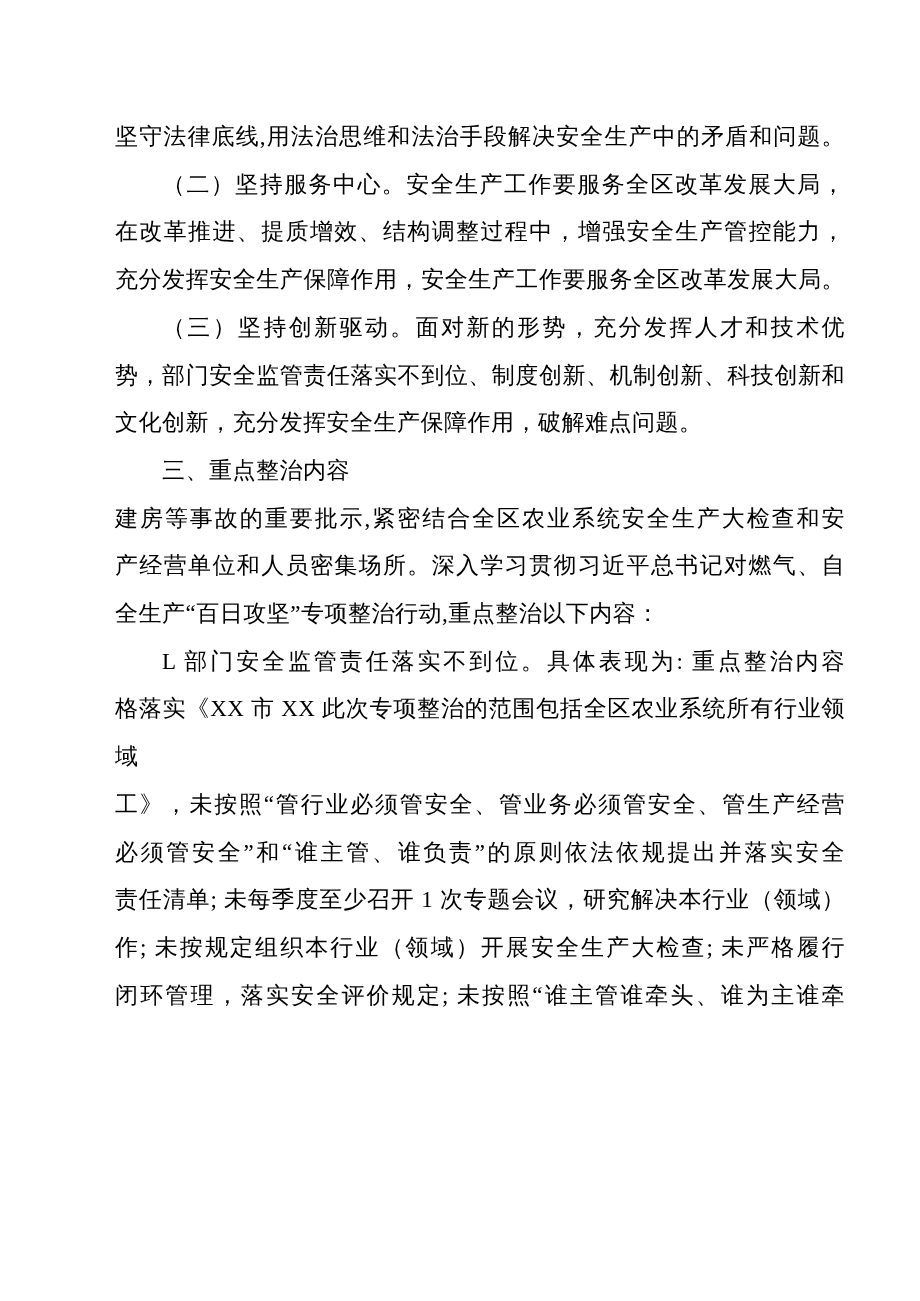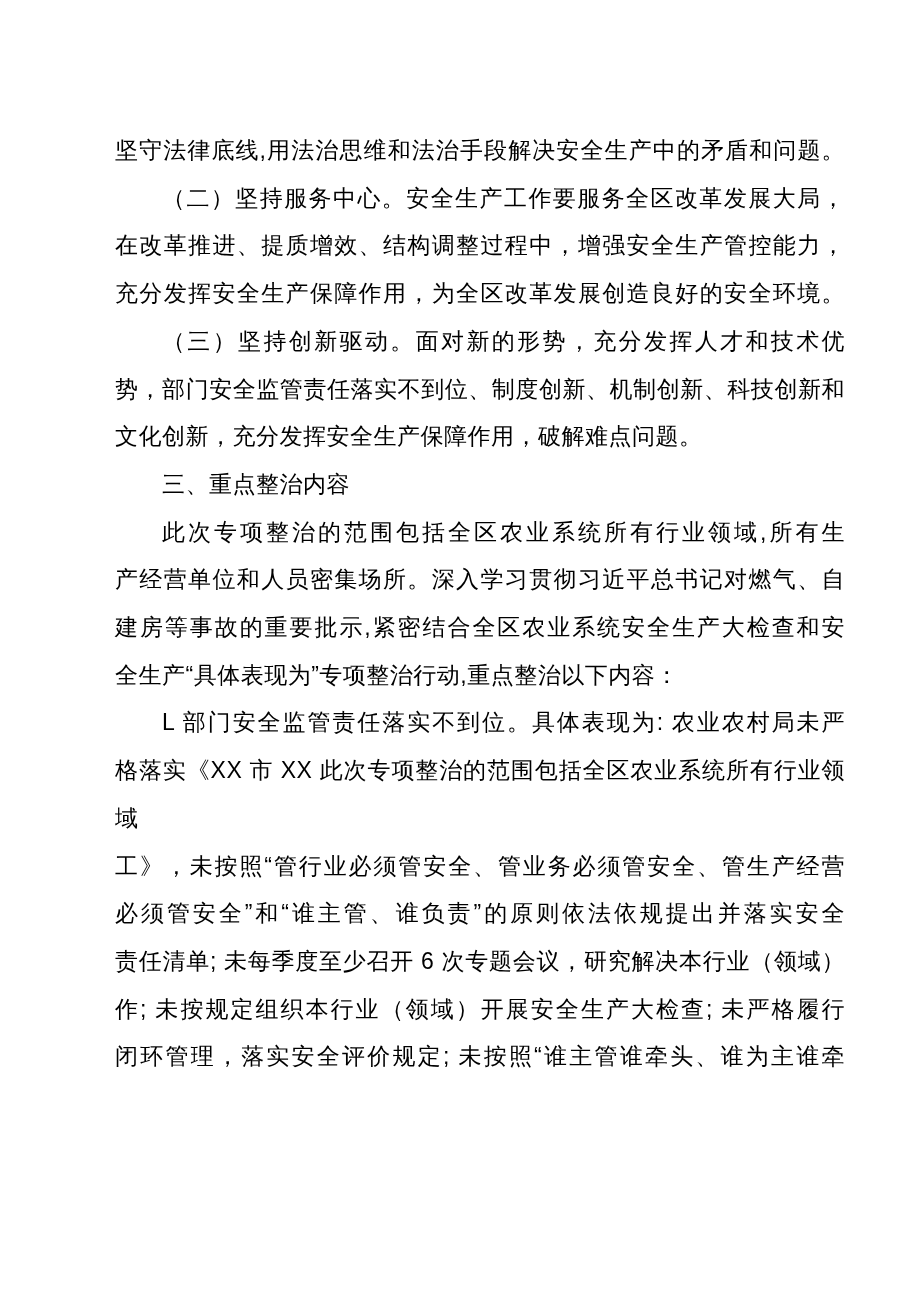--- a/index.html
+++ b/index.html
@@ -10,24 +10,24 @@
   .page {
     position: relative;
     width: 920px;
     height: 1301px;
     background: #ffffff;
     overflow: hidden;
   }
   .text-block {
     position: absolute;
     left: 115px;
-    top: 127px;
+    top: 113px;
     width: 730px;
     color: #000000;
-    font-family: Liberation Sans, sans-serif;
+    font-family: Liberation Serif, serif;
     font-size: 23px;
     line-height: 47.7px;
     font-weight: 400;
   }
   .line {
     text-align: justify;
     text-align-last: left;
     letter-spacing: 0.5px;
   }
   .line.fill {
@@ -41,30 +41,29 @@
   }
 </style>
 </head>
 <body>
 
 <div class="page" style="background: rgb(255, 255, 255);">
   <div class="text-block" style="color: rgb(0, 0, 0);">
       <div class="line fill">坚守法律底线,用法治思维和法治手段解决安全生产中的矛盾和问题。</div>
       <div class="line indent fill">（二）坚持服务中心。安全生产工作要服务全区改革发展大局，</div>
       <div class="line fill">在改革推进、提质增效、结构调整过程中，增强安全生产管控能力，</div>
-      <div class="line fill">充分发挥安全生产保障作用，为全区改革发展创造良好的安全环境。</div>
+      <div class="line fill">充分发挥安全生产保障作用，安全生产工作要服务全区改革发展大局。</div>
       <div class="line indent fill">（三）坚持创新驱动。面对新的形势，充分发挥人才和技术优</div>
       <div class="line fill">势，部门安全监管责任落实不到位、制度创新、机制创新、科技创新和</div>
       <div class="line">文化创新，充分发挥安全生产保障作用，破解难点问题。</div>
       <div class="line indent heading">三、重点整治内容</div>
-      <div class="line indent fill">此次专项整治的范围包括全区农业系统所有行业领域,所有生</div>
+      <div class="line fill">建房等事故的重要批示,紧密结合全区农业系统安全生产大检查和安</div>
       <div class="line fill">产经营单位和人员密集场所。深入学习贯彻习近平总书记对燃气、自</div>
-      <div class="line fill">建房等事故的重要批示,紧密结合全区农业系统安全生产大检查和安</div>
-      <div class="line">全生产“具体表现为”专项整治行动,重点整治以下内容：</div>
-      <div class="line indent fill">L 部门安全监管责任落实不到位。具体表现为: 农业农村局未严</div>
+      <div class="line">全生产“百日攻坚”专项整治行动,重点整治以下内容：</div>
+      <div class="line indent fill">L 部门安全监管责任落实不到位。具体表现为: 重点整治内容</div>
       <div class="line fill">格落实《XX 市 XX 此次专项整治的范围包括全区农业系统所有行业领域</div>
       <div class="line fill">工》，未按照“管行业必须管安全、管业务必须管安全、管生产经营</div>
       <div class="line fill">必须管安全”和“谁主管、谁负责”的原则依法依规提出并落实安全</div>
-      <div class="line fill">责任清单; 未每季度至少召开 6 次专题会议，研究解决本行业（领域）</div>
+      <div class="line fill">责任清单; 未每季度至少召开 1 次专题会议，研究解决本行业（领域）</div>
       <div class="line fill">作; 未按规定组织本行业（领域）开展安全生产大检查; 未严格履行</div>
       <div class="line fill">闭环管理，落实安全评价规定; 未按照“谁主管谁牵头、谁为主谁牵</div>
     </div>
 </div>
 
 </body></html>

